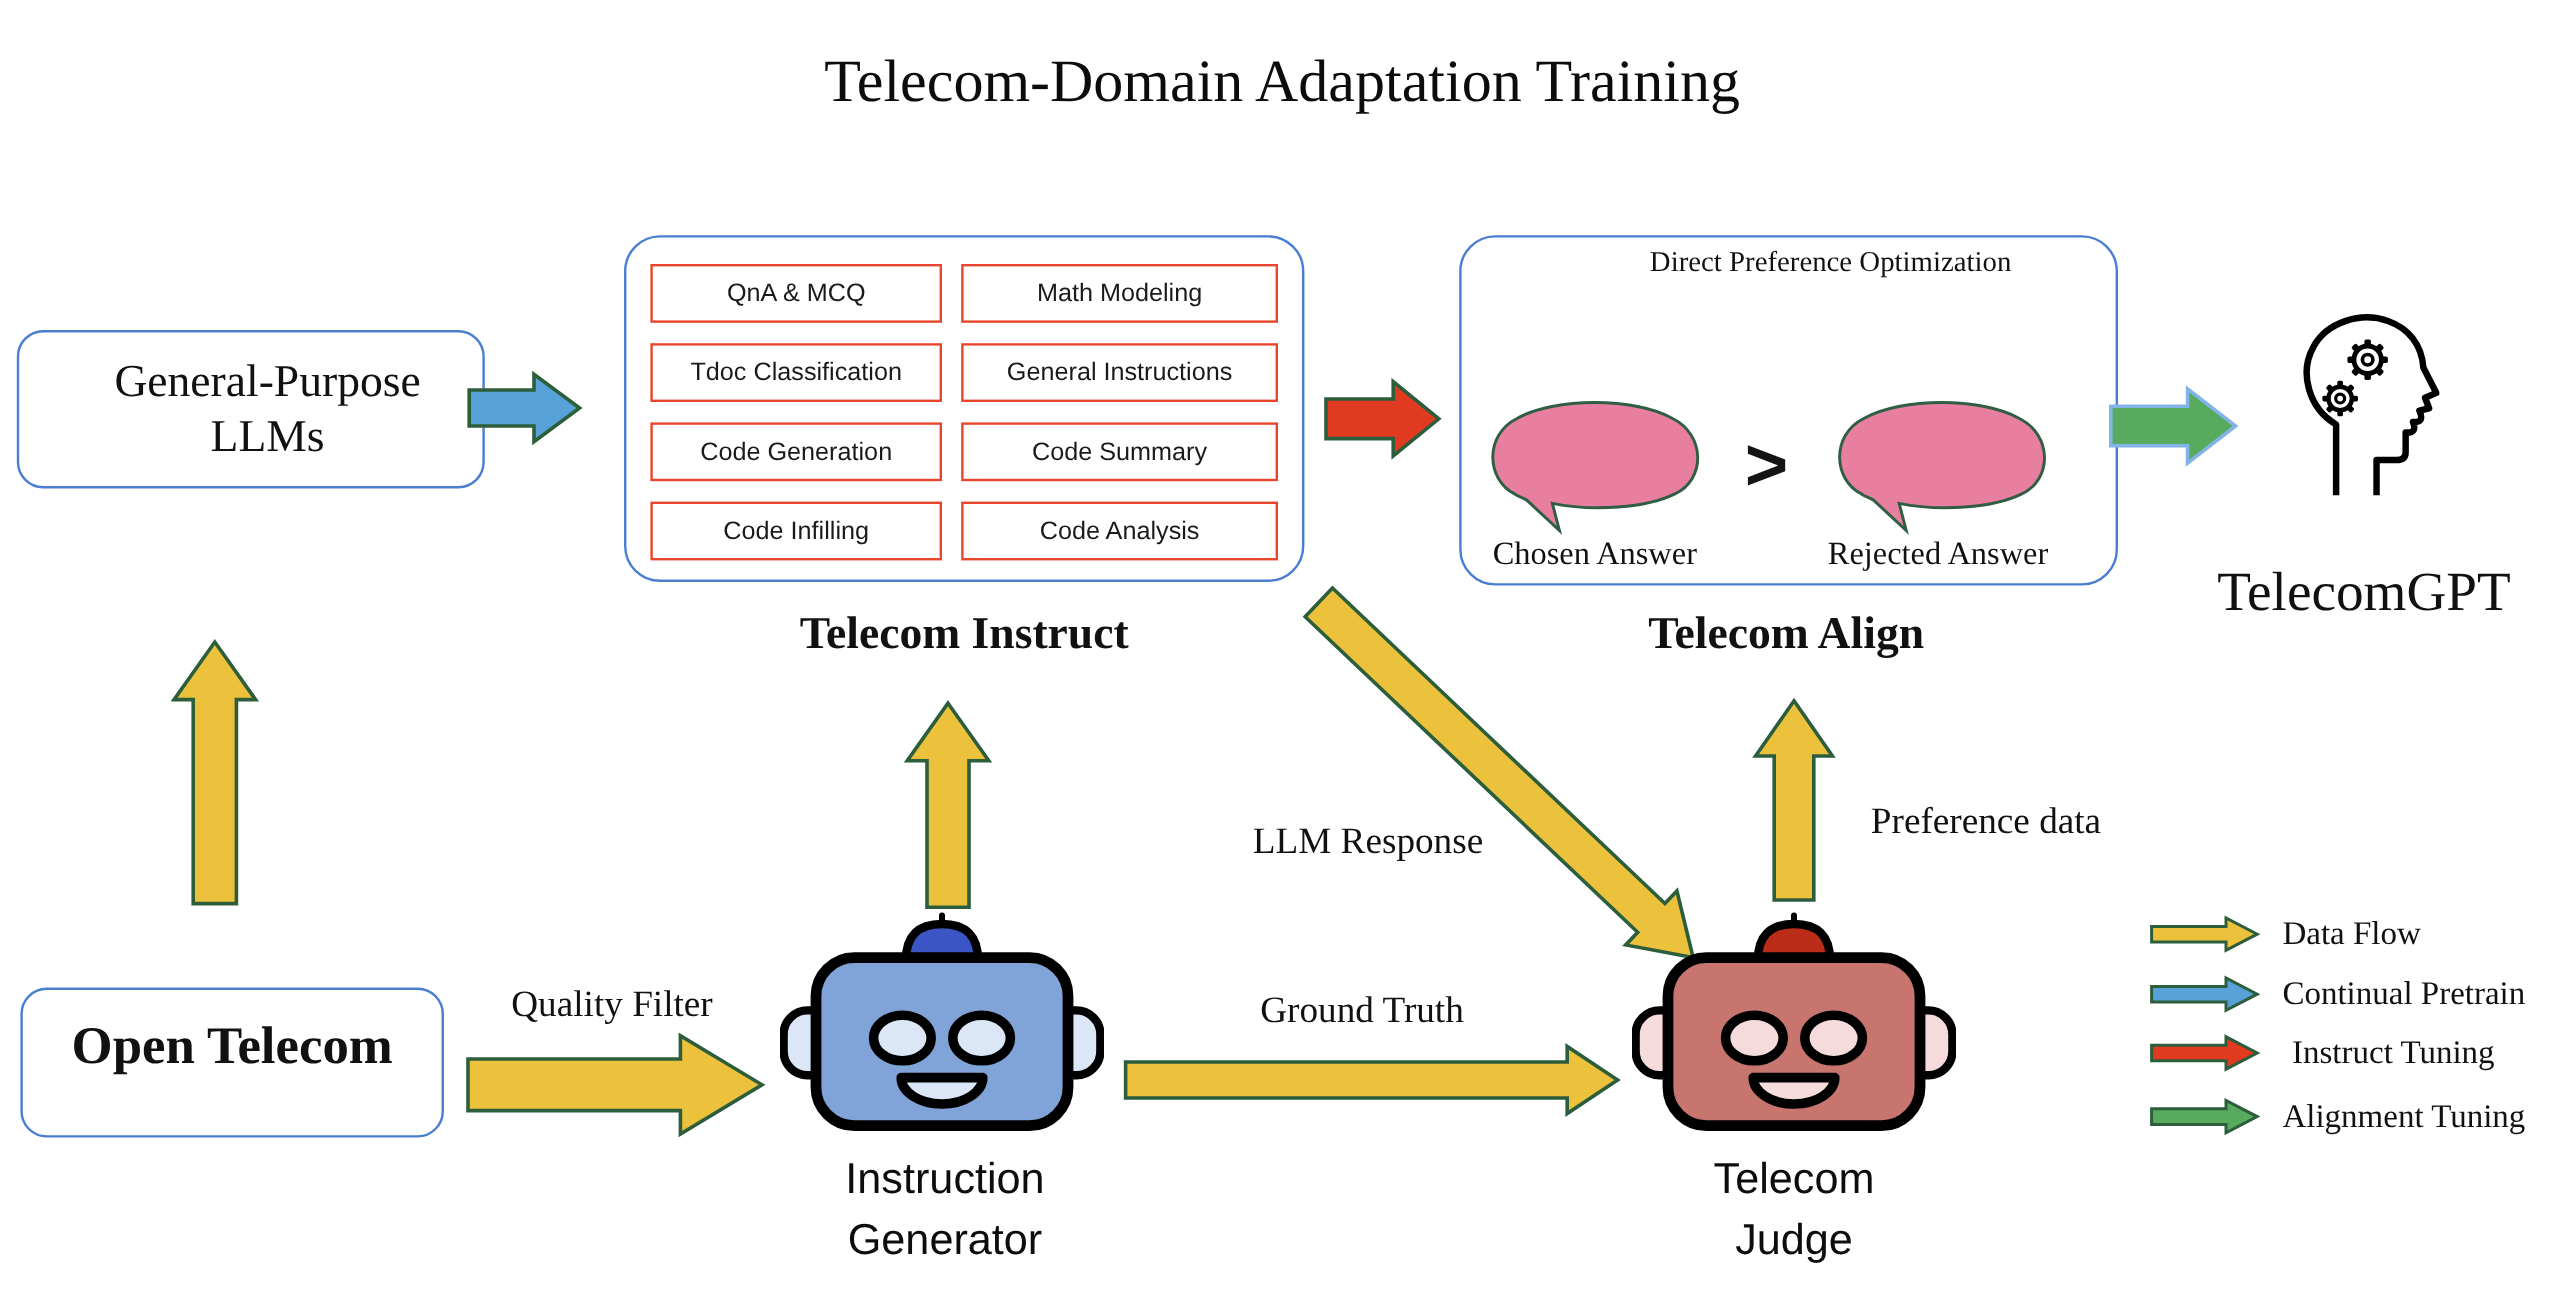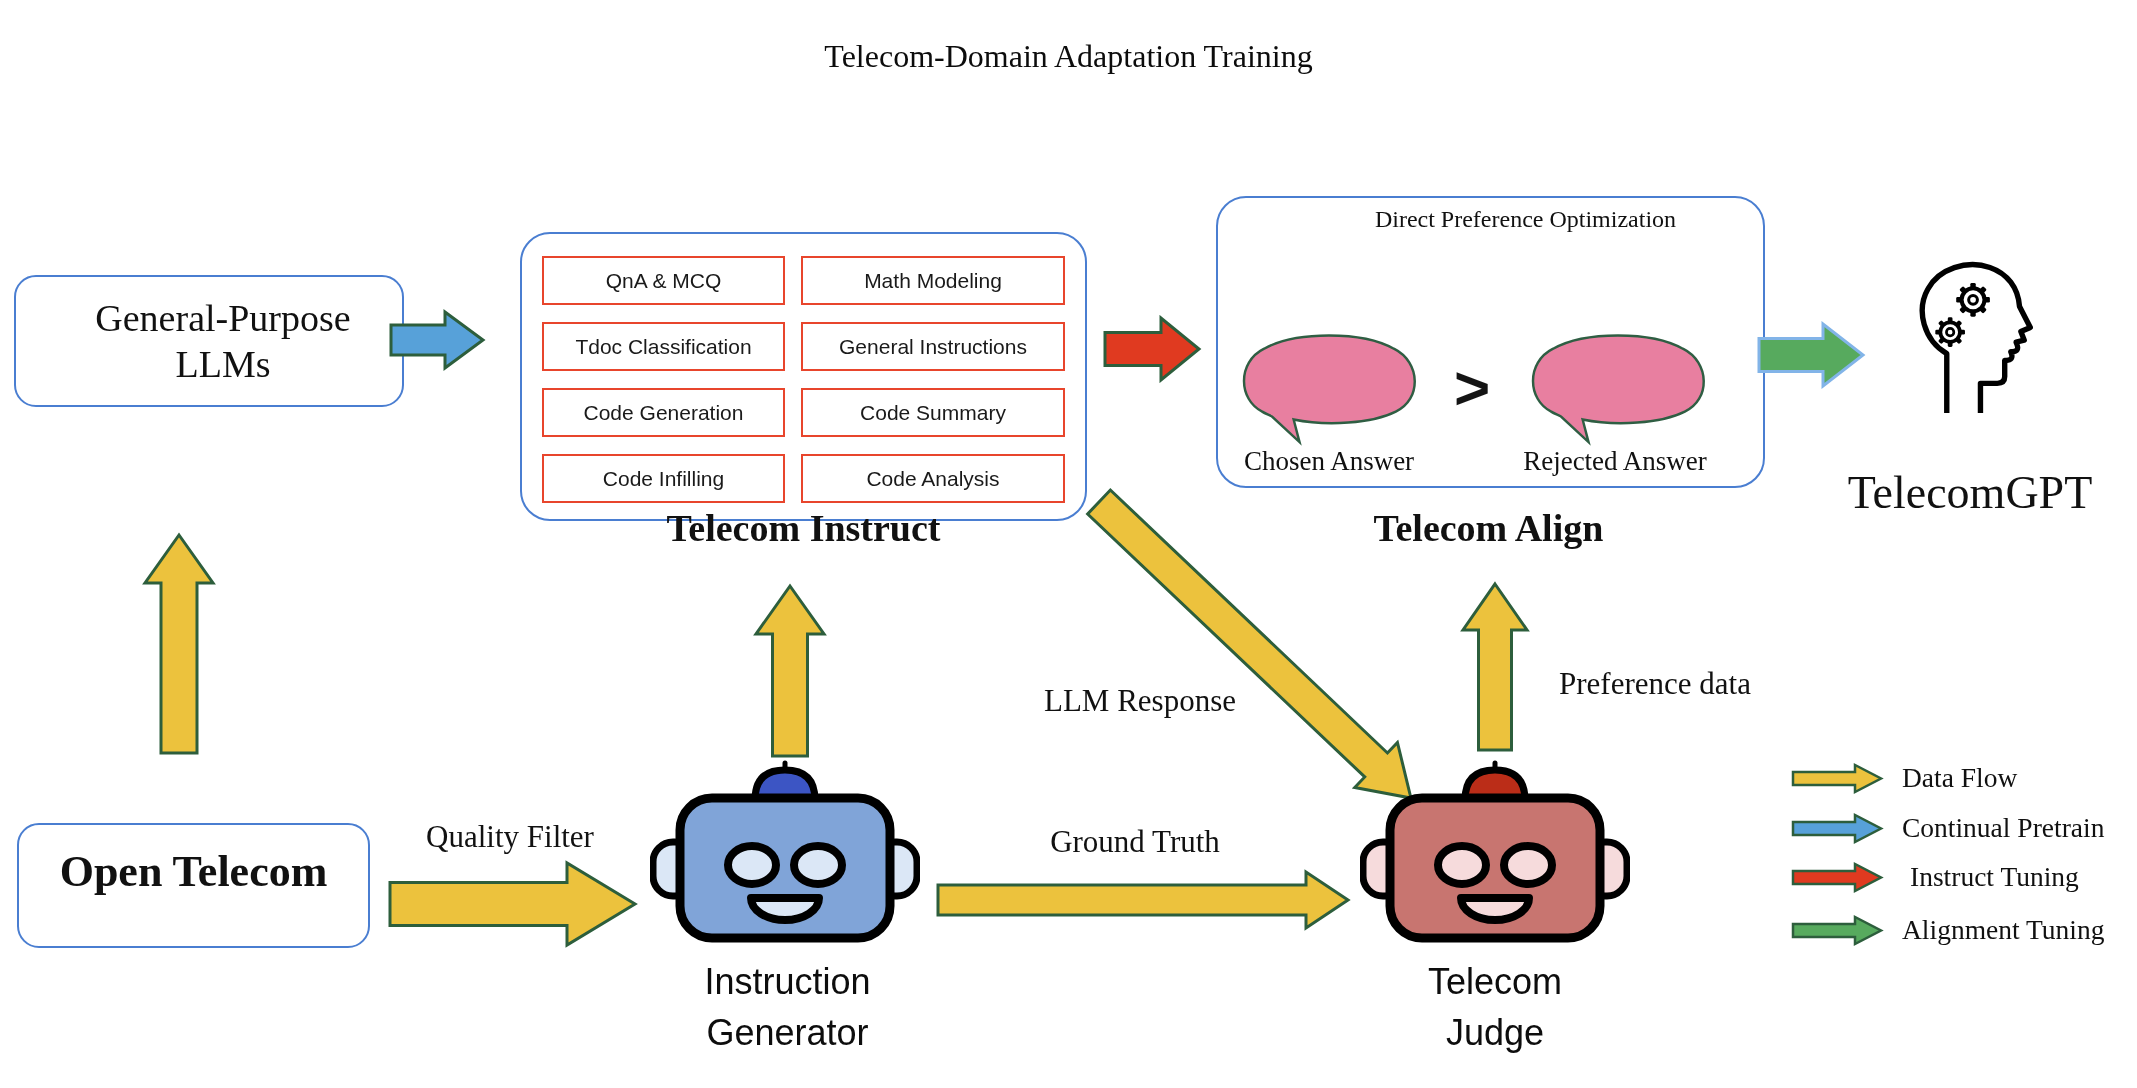--- a/index.html
+++ b/index.html
@@ -2,33 +2,33 @@
 <html style="--outline-blue: #4a7ed1; --task-red: #e8452c; --arrow-yellow: #ecc23d; --arrow-blue: #57a1d9; --arrow-red: #e03a20; --arrow-green: #57aa5e; --arrow-border: #2d5e3c; --green-arrow-border: #82b4e8; --bubble-pink: #e87fa0; --bubble-border: #2f5e43; --robot-blue: #80a4d8; --robot-blue-light: #dbe7f6; --robot-blue-antenna: #3c55c4; --robot-red: #c87570; --robot-red-light: #f6dbdc; --robot-red-antenna: #bb2d18;"><head>
 <meta charset="utf-8">
 <style>
   html,body{margin:0;padding:0;background:#fff;}
   .stage{position:relative;width:2137px;height:1088px;background:#fff;overflow:hidden;
          font-family:"Liberation Serif",serif;color:#111;}
   .abs{position:absolute;}
   .center{display:flex;align-items:center;justify-content:center;text-align:center;}
 
   
-  .title{left:0;top:38px;width:2137px;text-align:center;font-size:32px;color:#0c0c0c;}
+  .title{left:0;top:38px;width:2137px;text-align:center;font-size:50px;color:#0c0c0c;}
 
   
   .bluebox{border:2.5px solid var(--outline-blue);border-radius:22px;background:#fff;}
   .gen-llms{left:14px;top:275px;width:358px;height:128px;font-size:38px;line-height:1.22;padding-left:28px;}
   .open-telecom{left:17px;top:823px;width:353px;height:125px;font-size:44px;font-weight:bold;
                 padding-bottom:28px;box-sizing:border-box;}
 
   
   .instruct-panel{left:520px;top:196px;width:567px;height:289px;border:2px solid var(--outline-blue);
                   border-radius:30px;background:#fff;box-sizing:border-box;
                   display:grid;grid-template-columns:243px 1fr;column-gap:16px;row-gap:17px;
-                  padding:22px 20px 16px 20px;margin-top:36px;}
+                  padding:22px 20px 16px 20px;}
   .task{border:2.5px solid var(--task-red);display:flex;align-items:center;justify-content:center;
         font-family:"Liberation Sans",sans-serif;font-size:21px;color:#1a1a1a;background:#fff;}
   .panel-label{font-size:38px;font-weight:bold;text-align:center;}
   .instruct-label{left:520px;top:506px;width:567px;}
   .align-label{left:1216px;top:506px;width:545px;}
 
   
   .align-panel{left:1216px;top:196px;width:545px;height:288px;border:2px solid var(--outline-blue);
                border-radius:30px;background:#fff;}
   .dpo-title{left:1253px;top:206px;width:545px;text-align:center;font-size:24px;}

